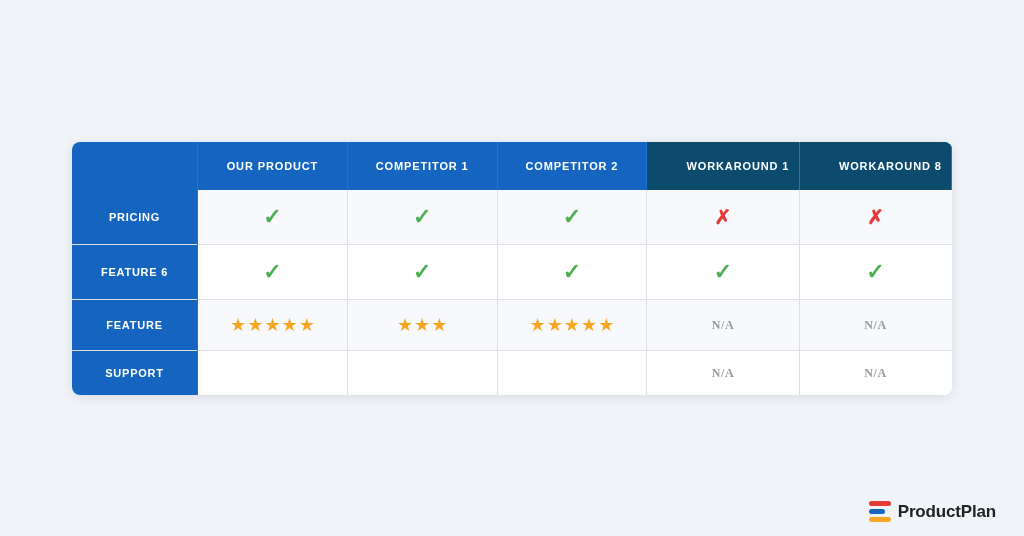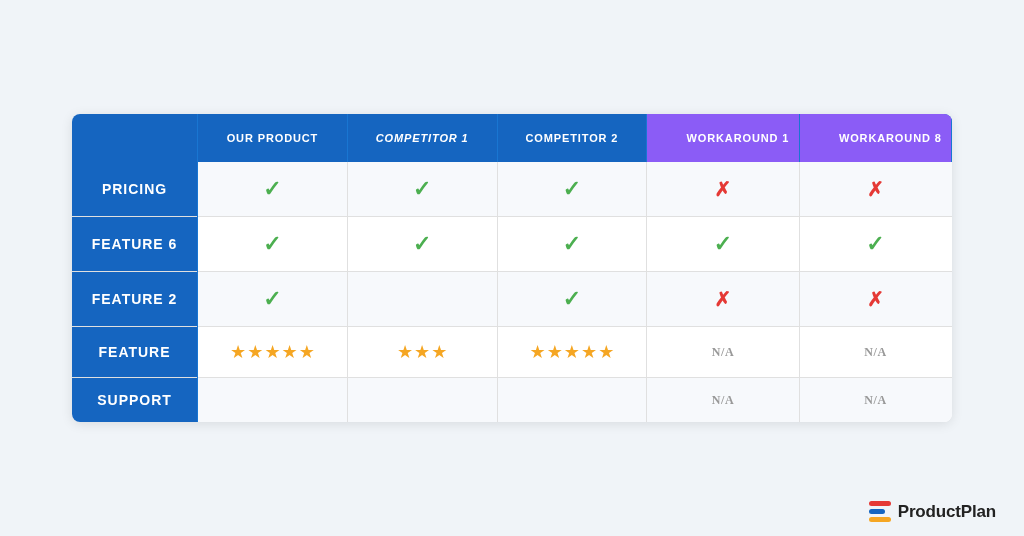--- a/index.html
+++ b/index.html
@@ -44,21 +44,21 @@
       text-align: center;
       padding: 18px 8px;
       border-right: 1px solid #1976d2;
       margin-top: 36px;
     }
     thead th:first-child {
       background: transparent;
       border-right: 1px solid #1976d2;
     }
     thead th.col-workaround {
-      background: #8b5cf6;
+      background: #0c4a6e;
       padding-left: 38px;
     }
     tbody tr {
       border-bottom: 1px solid #e0e0e0;
     }
     tbody tr:last-child {
       border-bottom: none;
       padding-left: 16px;
     }
     tbody tr:nth-child(odd) {
@@ -73,21 +73,21 @@
       border-right: 1px solid #e0e0e0;
       font-size: 13px;
       color: #555;
     }
     tbody td:last-child {
       border-right: none;
     }
     tbody td.row-label {
       background: #1565c0;
       color: white;
-      font-size: 14px;
+      font-size: 11px;
       font-weight: 700;
       letter-spacing: 0.07em;
       text-align: center;
       padding: 14px 12px;
       border-right: 1px solid #1976d2;
     }
     .check {
       color: #4caf50;
       font-size: 22px;
       font-weight: 900;
@@ -143,21 +143,21 @@
 </head>
 <body>
 
 <div class="page-wrapper">
   <div class="table-container">
     <table>
       <thead>
         <tr>
           <th style="width:13%;"></th>
           <th style="width:15.5%;">OUR PRODUCT</th>
-          <th style="width:15.5%;font-style:italic;">COMPETITOR 1</th>
+          <th style="width:15.5%;">COMPETITOR 1</th>
           <th style="width:15.5%;">COMPETITOR 2</th>
           <th class="col-workaround" style="width:15.5%;">WORKAROUND 1</th>
           <th class="col-workaround" style="width:15.5%;">WORKAROUND 8</th>
         </tr>
       </thead>
       <tbody id="table-body">
       <tr>
             <td class="row-label">PRICING</td>
             <td><span class="check">✓</span></td>
             <td><span class="check">✓</span></td>
@@ -165,28 +165,20 @@
             <td><span class="cross">✗</span></td>
             <td><span class="cross">✗</span></td>
           </tr>
           <tr>
             <td class="row-label">FEATURE 6</td>
             <td><span class="check">✓</span></td>
             <td><span class="check">✓</span></td>
             <td><span class="check">✓</span></td>
             <td><span class="check">✓</span></td>
             <td><span class="check">✓</span></td>
-          </tr>
-          <tr>
-            <td class="row-label">FEATURE 2</td>
-            <td><span class="check">✓</span></td>
-            <td></td>
-            <td><span class="check">✓</span></td>
-            <td><span class="cross">✗</span></td>
-            <td><span class="cross">✗</span></td>
           </tr>
           <tr>
             <td class="row-label">FEATURE</td>
             <td><span class="stars">
         <span class="star">★</span>
         <span class="star">★</span>
         <span class="star">★</span>
         <span class="star">★</span>
         <span class="star">★</span>
       </span></td>

